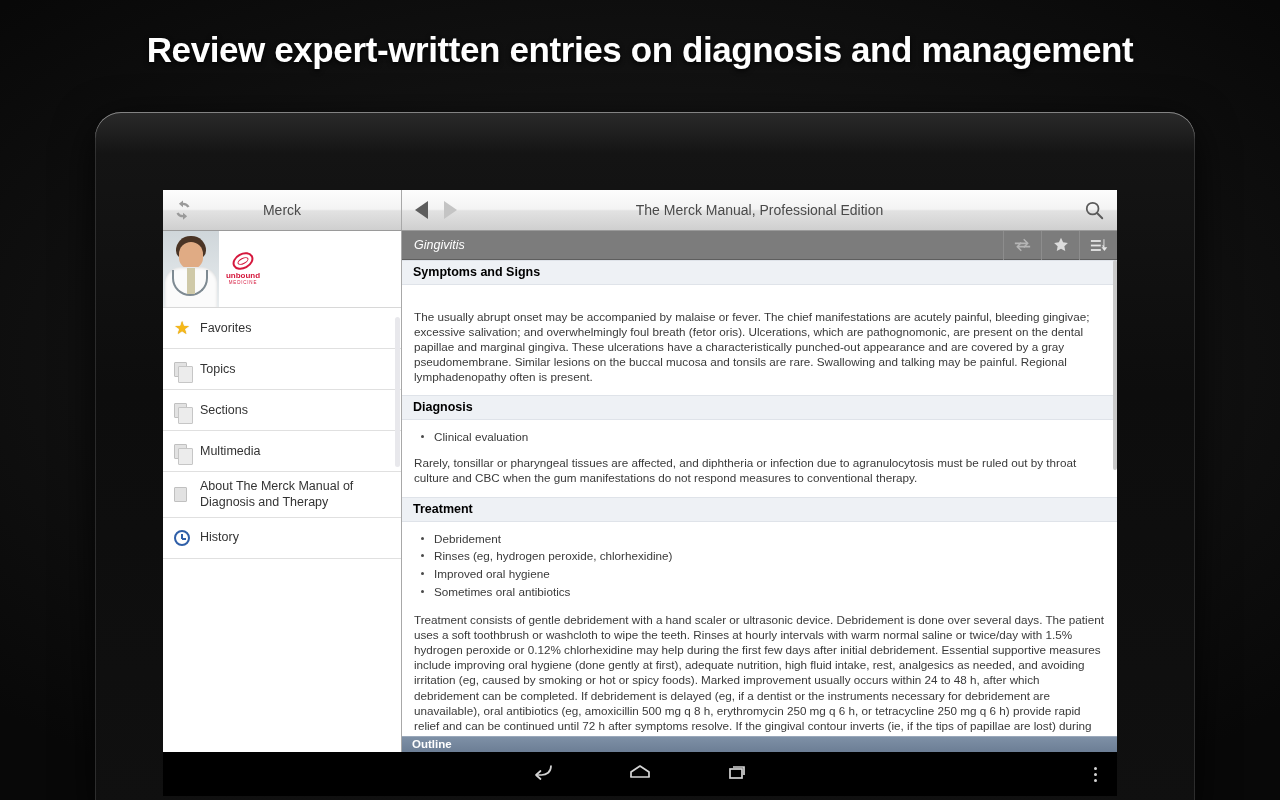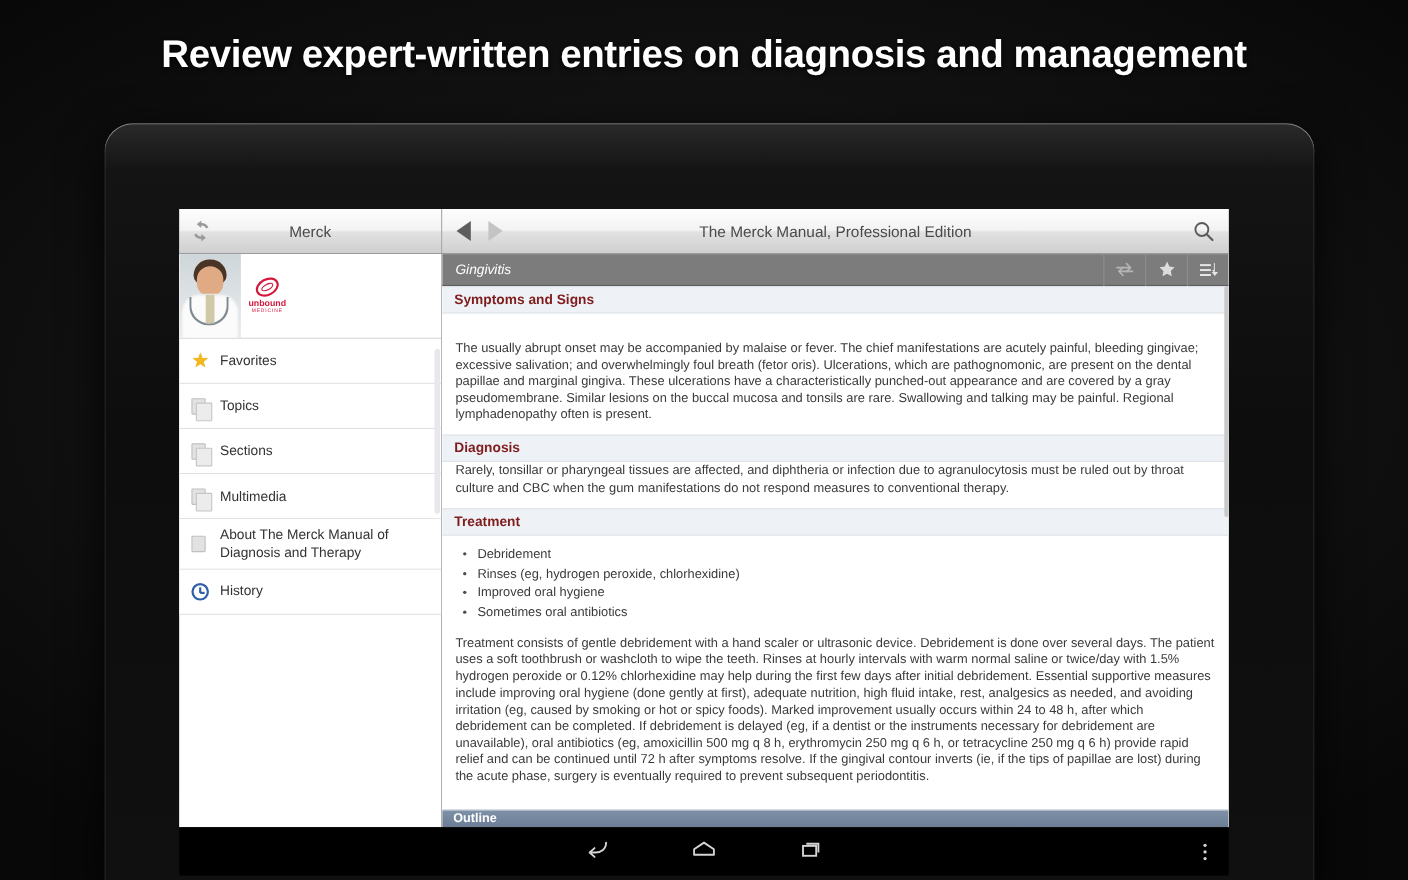--- a/index.html
+++ b/index.html
@@ -283,21 +283,21 @@
     display: flex; align-items: center; justify-content: center;
     border-left: 1px solid #8d8d8d;
     cursor: pointer;
   }
   .sec-head {
     background: #eef1f5;
     border-top: 1px solid #dfe3e9;
     border-bottom: 1px solid #dfe3e9;
     padding: 4px 11px 5px;
     font-size: 12.5px; font-weight: bold;
-    color: #7f1d1d;
+    color: #000000;
   }
   .para {
     padding: 24px 12px 11px;
     font-size: 11.7px; color: #3a3a3a;
     line-height: 1.29;
     text-align: left;
   }
   ul.blist {
     list-style: none;
     padding: 8px 12px 9px 12px;
@@ -473,20 +473,23 @@
                 <path d="M16 14l3.2-4h-6.4z" fill="#e6e6e6"></path>
               </svg>
             </span>
           </div>
         </div>
 
         <div class="sec-head">Symptoms and Signs</div>
         <div class="para">The usually abrupt onset may be accompanied by malaise or fever. The chief manifestations are acutely painful, bleeding gingivae; excessive salivation; and overwhelmingly foul breath (fetor oris). Ulcerations, which are pathognomonic, are present on the dental papillae and marginal gingiva. These ulcerations have a characteristically punched-out appearance and are covered by a gray pseudomembrane. Similar lesions on the buccal mucosa and tonsils are rare. Swallowing and talking may be painful. Regional lymphadenopathy often is present.</div>
 
         <div class="sec-head">Diagnosis</div>
+        <ul class="blist">
+          <li>Clinical evaluation</li>
+        </ul>
         <div class="para" style="padding-top:0">Rarely, tonsillar or pharyngeal tissues are affected, and diphtheria or infection due to agranulocytosis must be ruled out by throat culture and CBC when the gum manifestations do not respond measures to conventional therapy.</div>
 
         <div class="sec-head">Treatment</div>
         <ul class="blist">
           <li>Debridement</li>
           <li>Rinses (eg, hydrogen peroxide, chlorhexidine)</li>
           <li>Improved oral hygiene</li>
           <li>Sometimes oral antibiotics</li>
         </ul>
         <div class="para" style="padding-top:2px">Treatment consists of gentle debridement with a hand scaler or ultrasonic device. Debridement is done over several days. The patient uses a soft toothbrush or washcloth to wipe the teeth. Rinses at hourly intervals with warm normal saline or twice/day with 1.5% hydrogen peroxide or 0.12% chlorhexidine may help during the first few days after initial debridement. Essential supportive measures include improving oral hygiene (done gently at first), adequate nutrition, high fluid intake, rest, analgesics as needed, and avoiding irritation (eg, caused by smoking or hot or spicy foods). Marked improvement usually occurs within 24 to 48 h, after which debridement can be completed. If debridement is delayed (eg, if a dentist or the instruments necessary for debridement are unavailable), oral antibiotics (eg, amoxicillin 500 mg q 8 h, erythromycin 250 mg q 6 h, or tetracycline 250 mg q 6 h) provide rapid relief and can be continued until 72 h after symptoms resolve. If the gingival contour inverts (ie, if the tips of papillae are lost) during the acute phase, surgery is eventually required to prevent subsequent periodontitis.</div>

